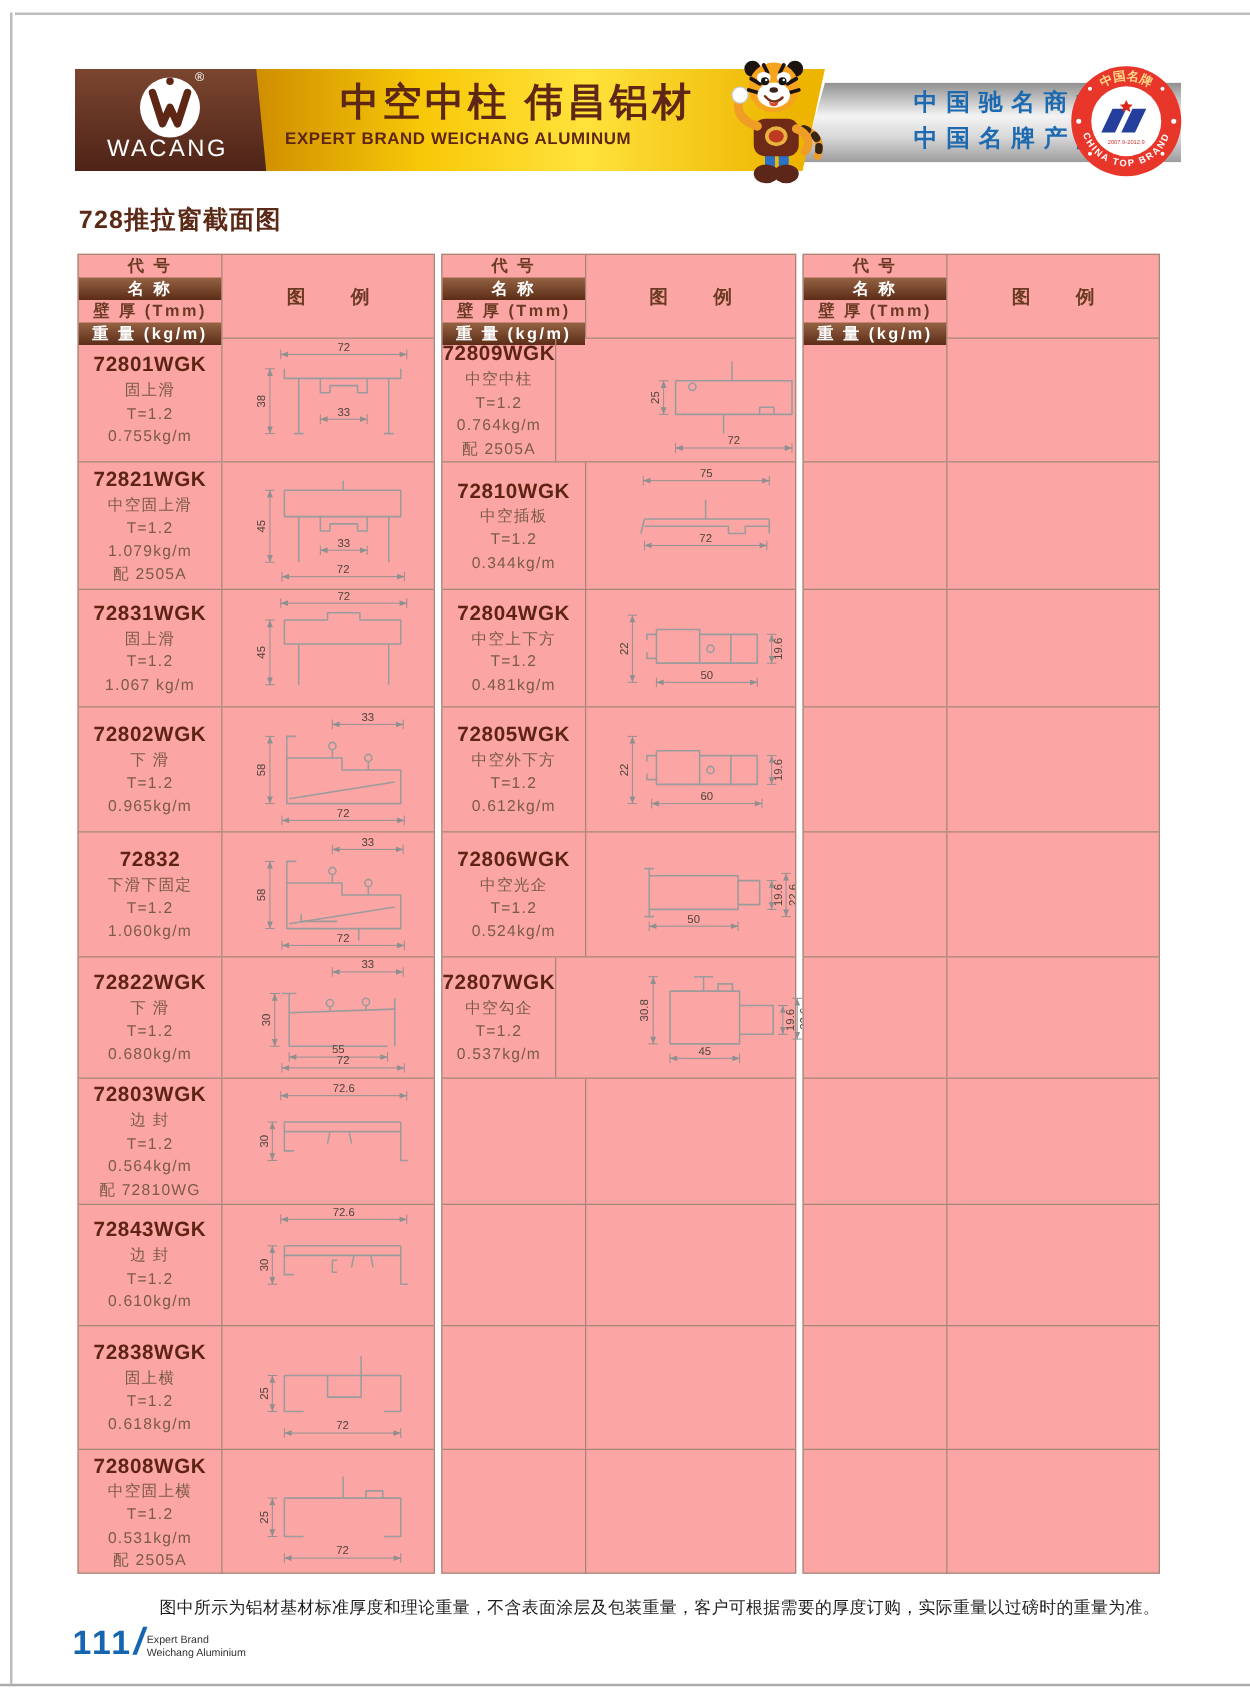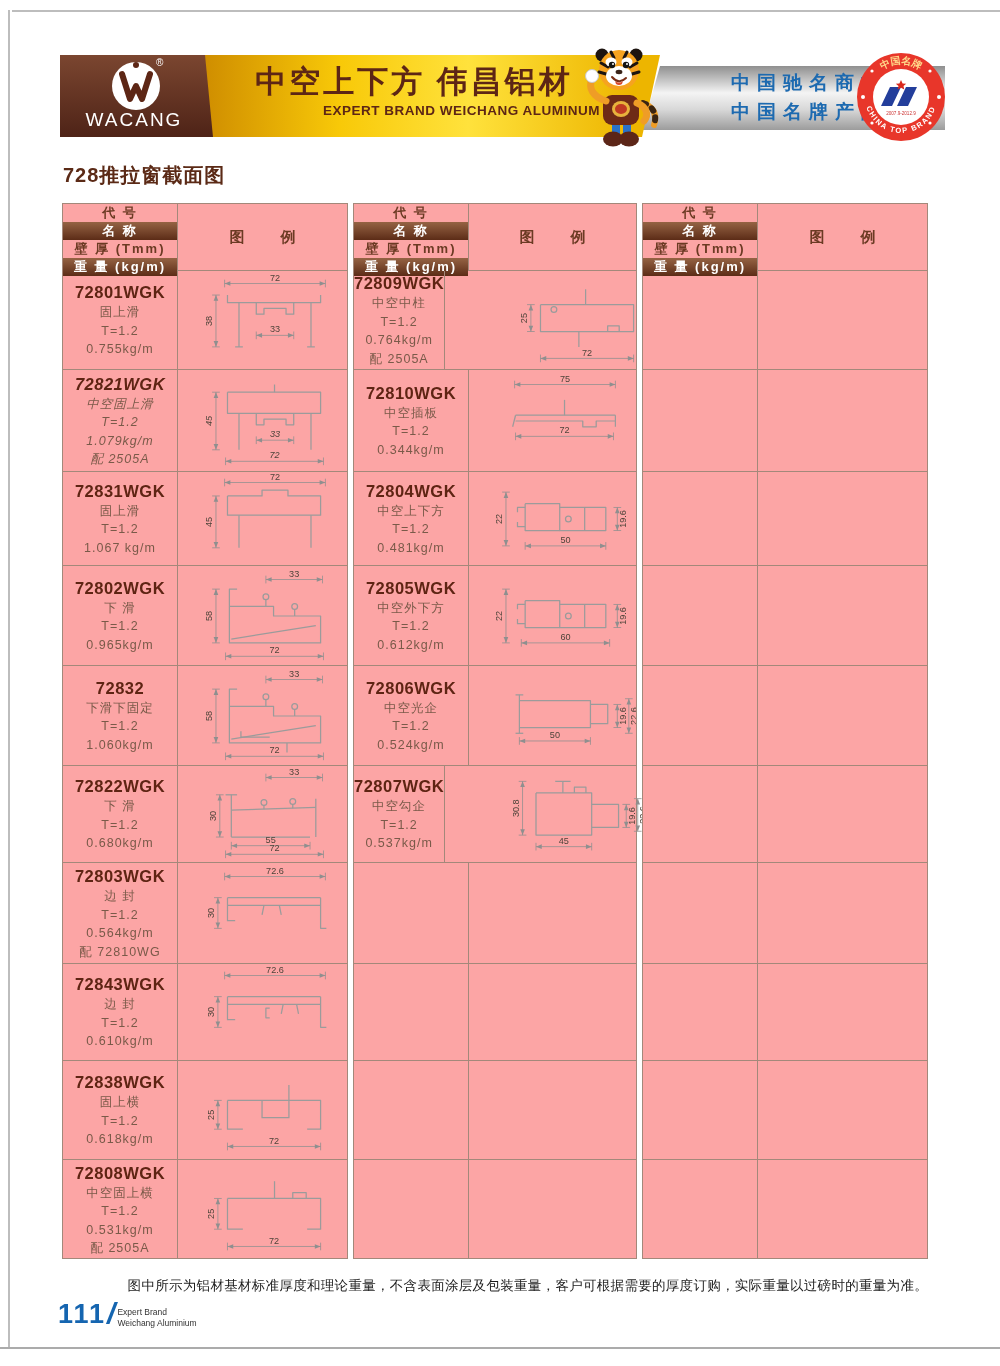--- a/index.html
+++ b/index.html
@@ -15,21 +15,21 @@
       background:linear-gradient(to bottom,#8f8f8f,#f4f4f4 42%,#d8d8d8 68%,#9c9c9c);
       clip-path:polygon(18px 0,100% 0,100% 100%,0 100%)}
   .gold{position:absolute;left:143px;top:0;width:457px;height:82px;
       background:linear-gradient(to right,#cf8d00,#f8c908 30%,#ffe23c 58%,#edb500 94%);
       clip-path:polygon(0 0,100% 0,calc(100% - 18px) 100%,9px 100%)}
   .brownblk{position:absolute;left:0;top:0;width:153px;height:82px;
       background:linear-gradient(to bottom,#7b4630,#4e2317);
       clip-path:polygon(0 0,145px 0,100% 100%,0 100%)}
   .bcn{position:absolute;left:168px;top:6px;width:372px;text-align:center;
       font-size:31px;font-weight:bold;color:#5d2615;letter-spacing:3px;white-space:nowrap}
-  .ben{position:absolute;left:168px;top:48px;width:372px;text-align:right;
+  .ben{position:absolute;left:168px;top:48px;width:372px;text-align:left;
       font-size:13.5px;font-weight:bold;color:#5d2615;letter-spacing:.5px;white-space:nowrap}
   .honor{position:absolute;left:626px;top:13px;width:246px;text-align:center;
       color:#1d6ab0;font-weight:bold;font-size:19px;letter-spacing:7px;line-height:29px;white-space:nowrap}
   .wacang{position:absolute;left:0;top:54px;width:148px;text-align:center;color:#fff;
       font-weight:normal;font-size:19px;letter-spacing:2px}
   #logoSvg{position:absolute;left:14px;top:2px}
   #tigerSvg{position:absolute;left:521px;top:-10px}
   #badgeSvg{position:absolute;left:794px;top:-6px}
 
   
@@ -52,21 +52,21 @@
       align-items:center;justify-content:center}
   .code{font-size:16.5px;font-weight:bold;color:#5e2413;letter-spacing:.5px;line-height:22px}
   .ln{font-size:12.5px;color:#7a5a49;line-height:18.5px;letter-spacing:1px}
   .dc{flex:1;display:flex;align-items:center;justify-content:center}
   svg.diag{display:block}
   svg.diag text{font-family:"Liberation Sans","DejaVu Sans",sans-serif}
 
   
   #note{position:absolute;left:62px;top:1277px;width:866px;text-align:right;
       font-size:13.5px;color:#1c1c1c;letter-spacing:.3px}
-  #pf{position:absolute;left:58px;top:1300px;display:flex;align-items:flex-end}
+  #pf{position:absolute;left:58px;top:1300px;display:flex;align-items:center}
   .pnum{font-size:27px;font-weight:bold;color:#1565b0;line-height:28px;letter-spacing:2px}
   .pslash{font-size:30px;font-weight:bold;color:#1565b0;font-style:italic;line-height:28px;margin:0 2px 0 1px}
   .pbrand{font-size:8.5px;color:#333;line-height:10.5px;margin-top:5px}
 </style>
 </head>
 <body>
 
 <div class="hair" style="left:12px;top:10px;width:988px;height:2px"></div>
 <div class="hair" style="left:8px;top:10px;width:2px;height:1337px"></div>
 <div class="hair" style="left:0;top:1347px;width:1000px;height:2px;background:#ababab"></div>
@@ -77,21 +77,21 @@
   <div class="brownblk"></div>
 
   <svg id="logoSvg" width="124" height="58" viewBox="0 0 124 58">
     <circle cx="62" cy="29" r="24" fill="#ffffff"></circle>
     <path d="M48,17 L56,42 L62,29 L68,42 L76,17" fill="none" stroke="#5d2615" stroke-width="6" stroke-linecap="round" stroke-linejoin="round"></path>
     <circle cx="62" cy="8" r="3" fill="#5d2615"></circle>
   </svg>
   <div style="position:absolute;left:96px;top:2px;color:#fff;font-size:10px">®</div>
   <div class="wacang">WACANG</div>
 
-  <div class="bcn">中空上下方  伟昌铝材</div>
+  <div class="bcn">中空中柱  伟昌铝材</div>
   <div class="ben">EXPERT BRAND WEICHANG ALUMINUM</div>
 
   <div class="honor">
     <div>中国驰名商标</div>
     <div>中国名牌产品</div>
   </div>
 
   <svg id="tigerSvg" width="80" height="104" viewBox="0 0 80 104">
     <path d="M62,58 q16,6 11,22" fill="none" stroke="#ef9d26" stroke-width="6" stroke-linecap="round"></path>
     <path d="M62,58 q16,6 11,22" fill="none" stroke="#3a2512" stroke-width="6" stroke-linecap="round" stroke-dasharray="3 7"></path>
@@ -186,21 +186,21 @@
               <text x="32" y="51" text-anchor="middle" font-size="9.5" fill="#4e443a" transform="rotate(-90 32 51)">38</text>
               <line x1="78" y1="66" x2="117" y2="66" stroke="#8f8f8f" stroke-width="0.8"></line>
               <line x1="78" y1="62" x2="78" y2="70" stroke="#8f8f8f" stroke-width="0.8"></line>
               <line x1="117" y1="62" x2="117" y2="70" stroke="#8f8f8f" stroke-width="0.8"></line>
               <polygon points="78,66 84,63.6 84,68.4" fill="#8f8f8f"></polygon>
               <polygon points="117,66 111,63.6 111,68.4" fill="#8f8f8f"></polygon>
               <text x="97.5" y="63" text-anchor="middle" font-size="9.5" fill="#4e443a">33</text>
             </svg>
           </div>
         </div>
-        <div class="row" style="height: 102px; font-style: italic;">
+        <div class="row" style="height: 102px;">
           <div class="lc">
             <div class="code">72821WGK</div>
             <div class="ln">中空固上滑</div>
             <div class="ln">T=1.2</div>
             <div class="ln">1.079kg/m</div>
             <div class="ln">配 2505A</div>
           </div>
           <div class="dc">
             <svg class="diag" width="166" height="96" viewBox="0 0 170 100">
               <polyline points="48,20 145,20 145,42 48,42 48,20" fill="none" stroke="#9b9b9b" stroke-width="1.3" stroke-linejoin="round"></polyline>

